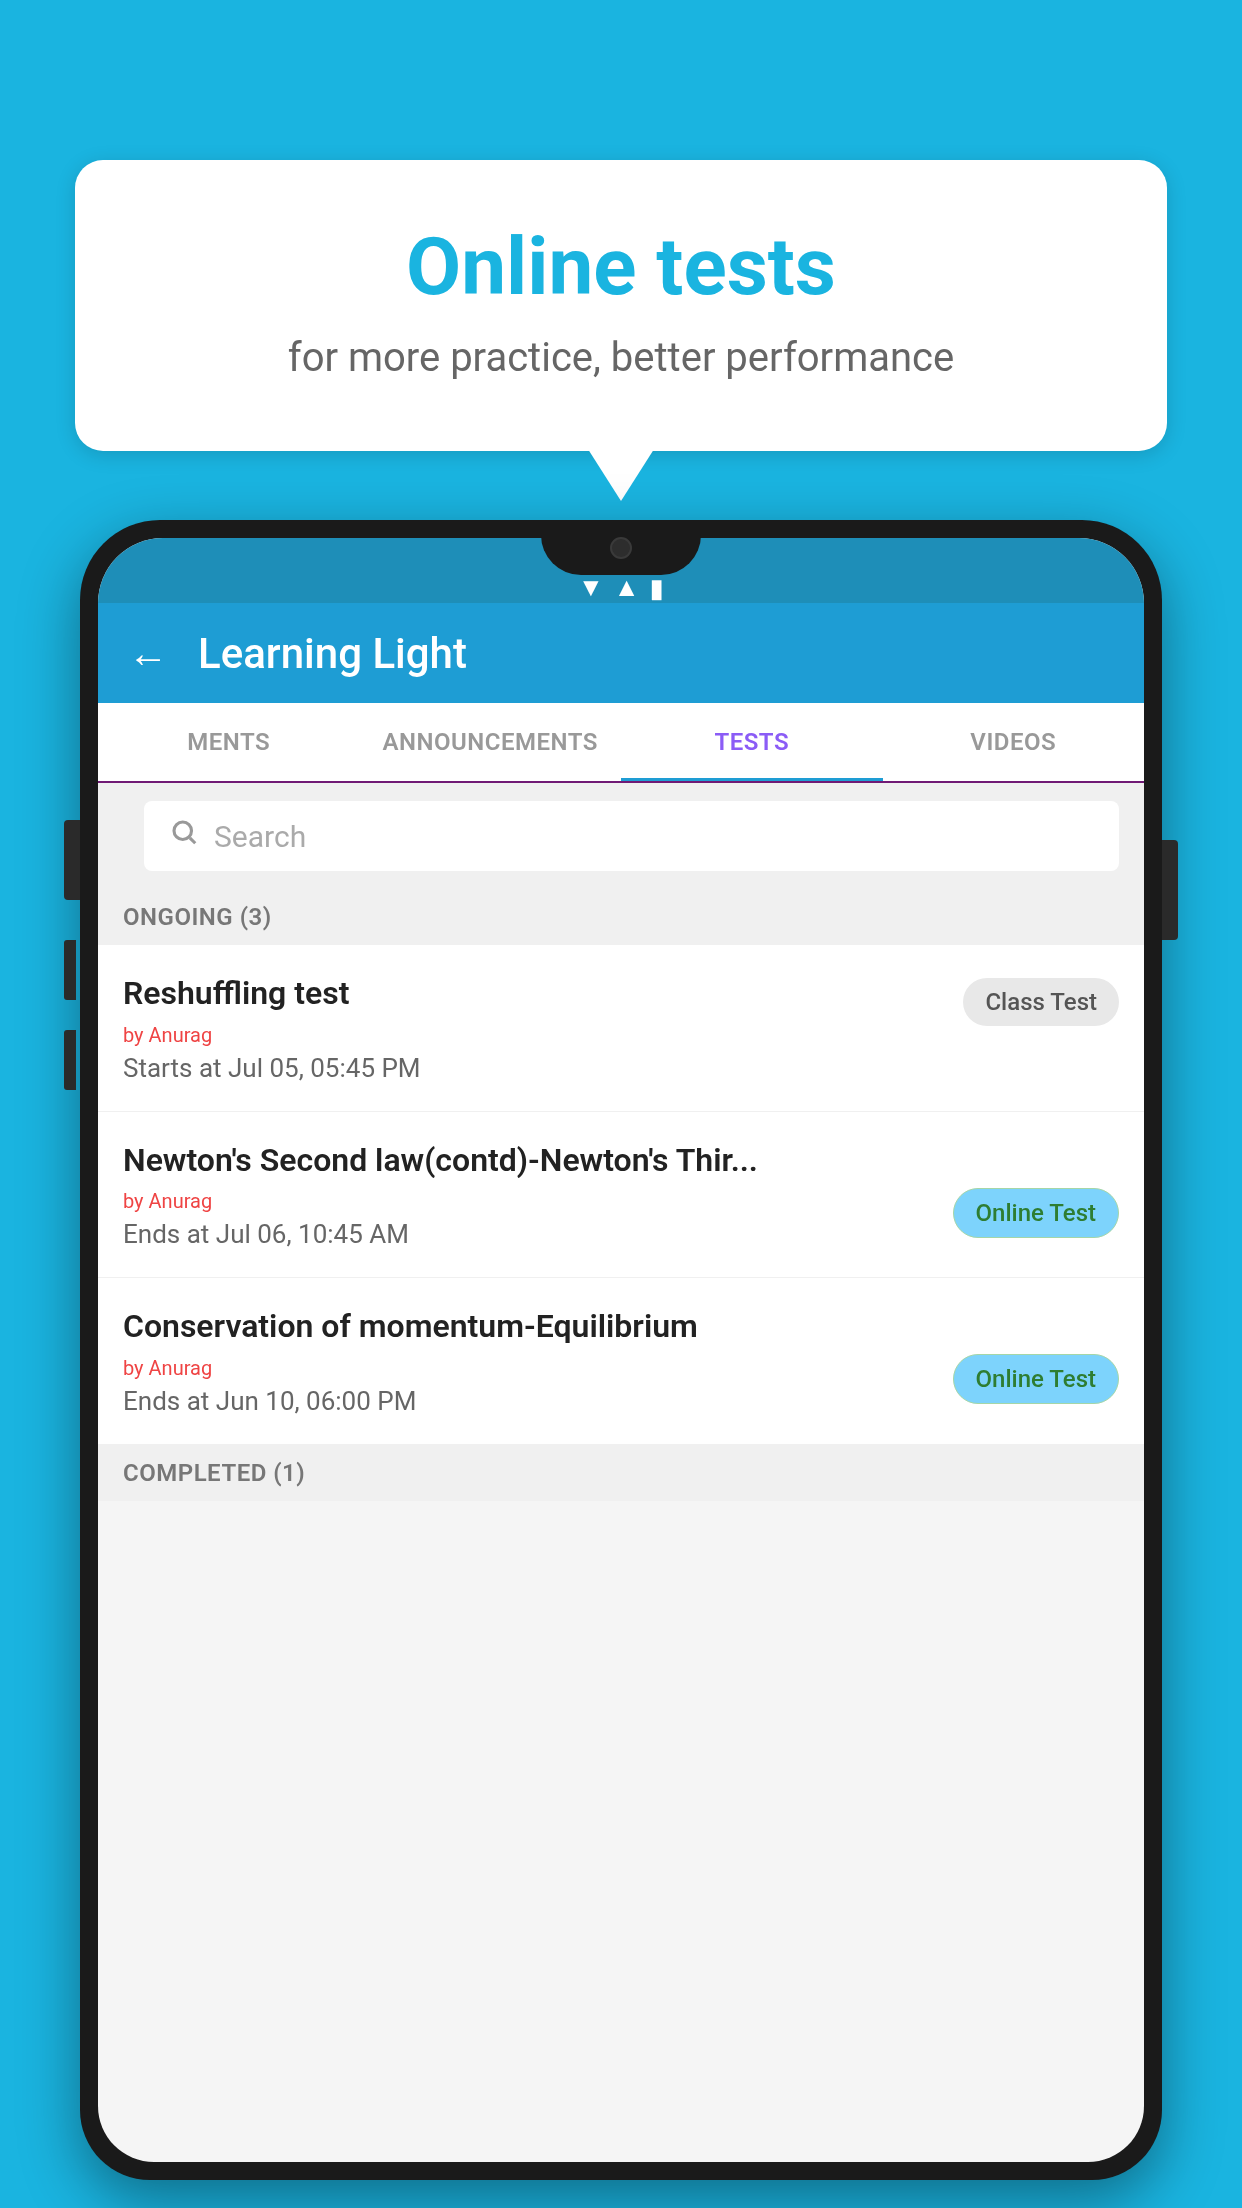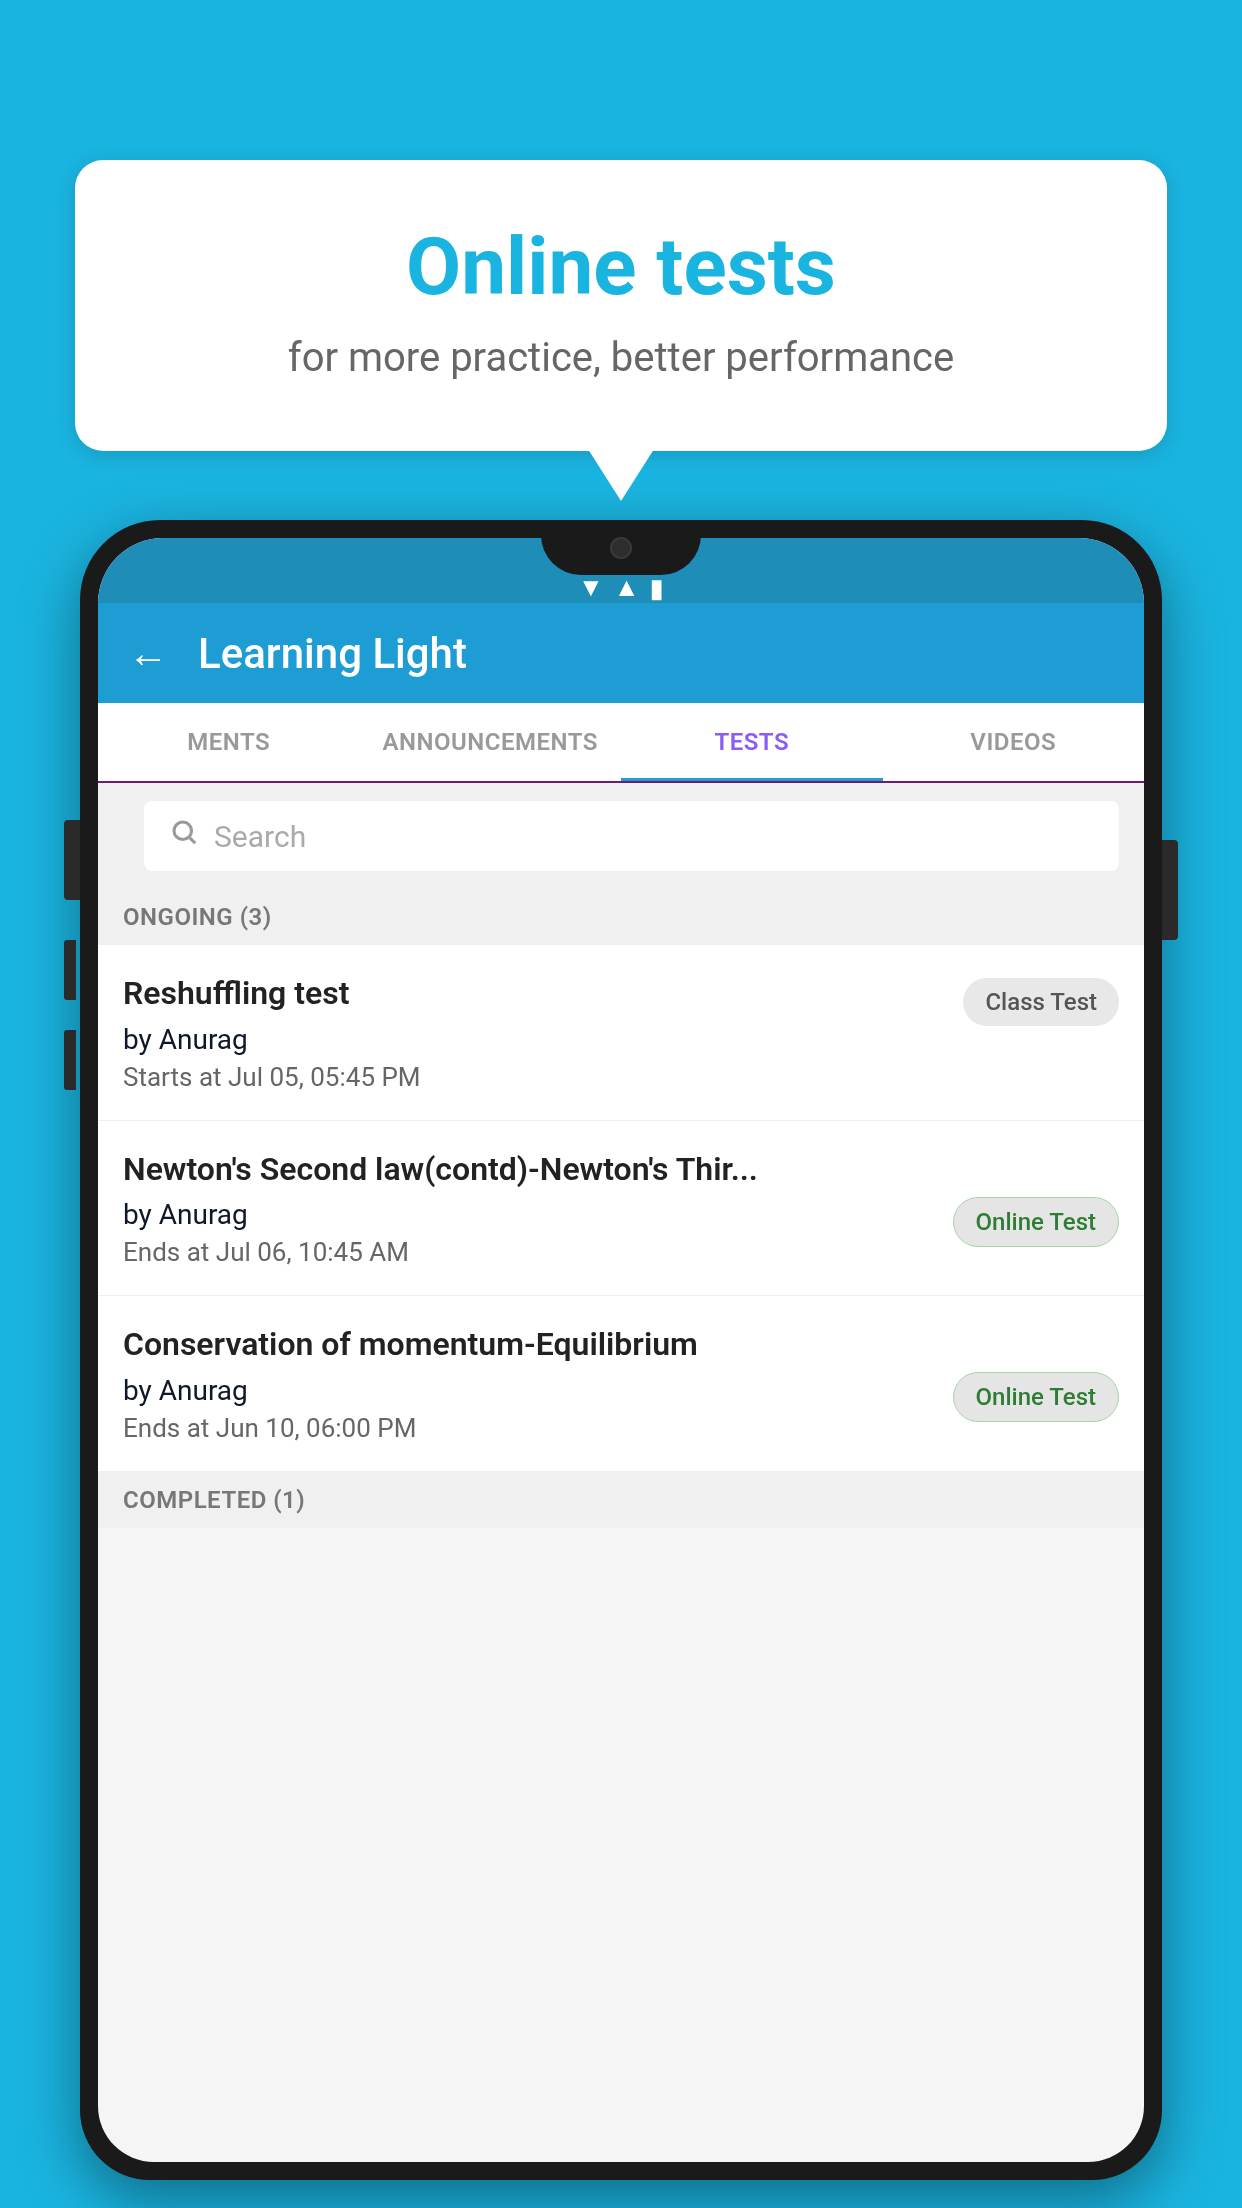--- a/index.html
+++ b/index.html
@@ -267,22 +267,22 @@
 
     .test-name {
       font-size: 32px;
       font-weight: 600;
       color: #222;
       margin-bottom: 8px;
       line-height: 1.3;
     }
 
     .test-by {
-      font-size: 28px;
-      color: #0f172a;
+      font-size: 20px;
+      color: #ef4444;
       margin-bottom: 6px;
     }
 
     .test-date {
       font-size: 26px;
       color: #666;
     }
 
     .test-badge {
       padding: 10px 22px;
@@ -293,21 +293,21 @@
       flex-shrink: 0;
       margin-top: 5px;
     }
 
     .badge-class {
       background: #e8e8e8;
       color: #555;
     }
 
     .badge-online {
-      background: #e5e5e5;
+      background: #7dd3fc;
       color: #2e7d32;
       border: 1px solid #a5d6a7;
       margin-top: 48px;
     }
 
     
     .completed-section {
       background: #f0f0f0;
       padding: 14px 25px;
       font-size: 24px;

